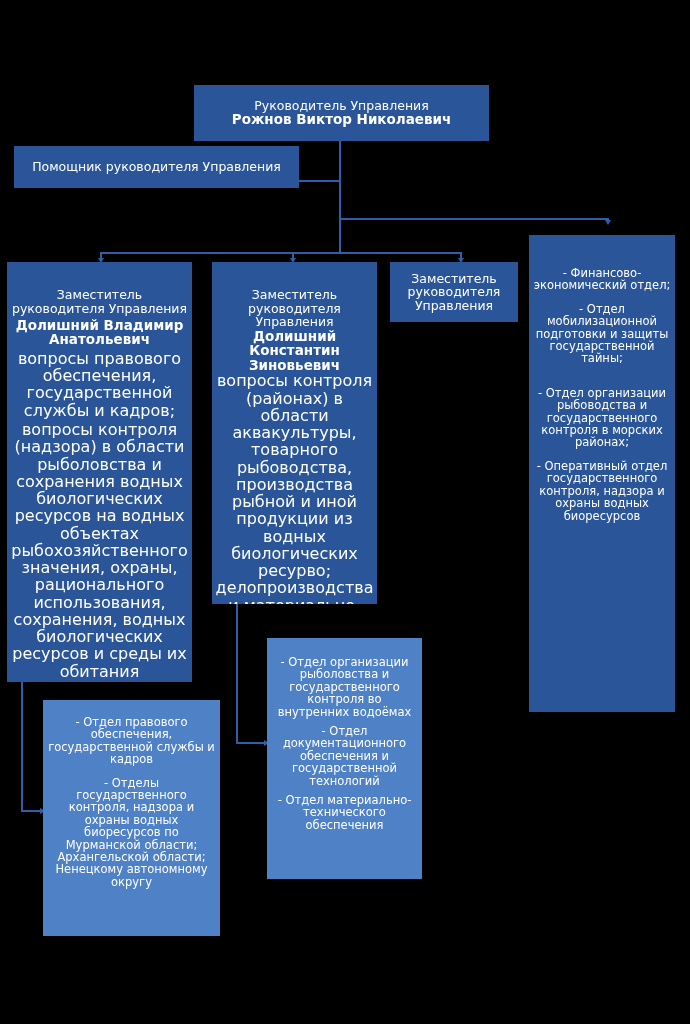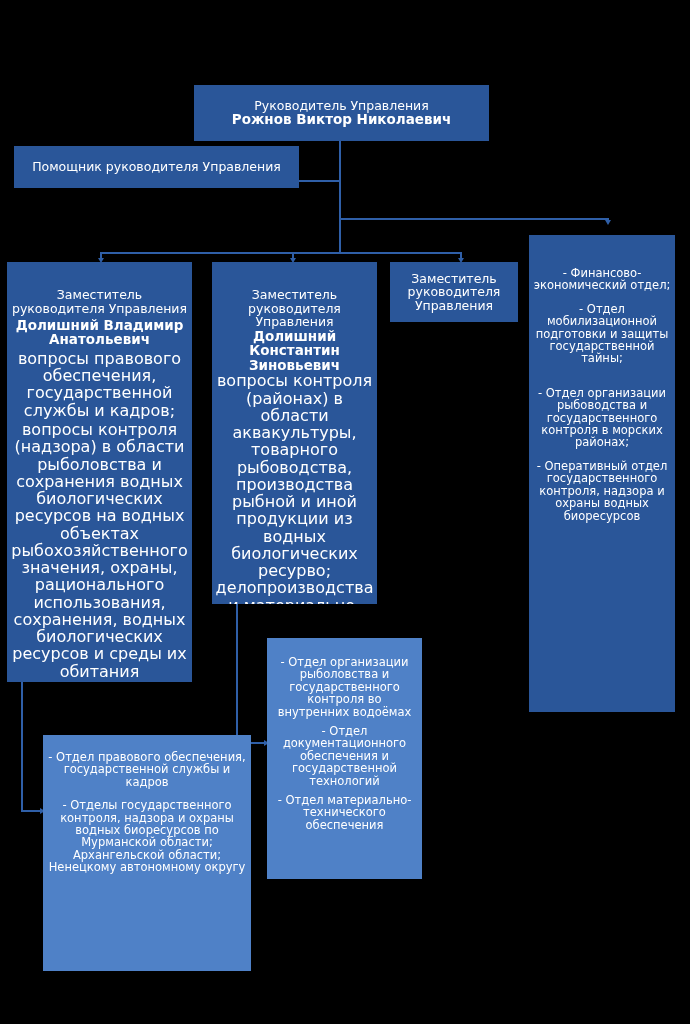--- a/index.html
+++ b/index.html
@@ -149,19 +149,19 @@
   </div>
 
   <div class="box box-light" style="left:267px; top:626px; width:155px; height:241px; justify-content:flex-start; padding-top:18px;margin-top:12px;">
     <span class="line t-small">- Отдел организации рыболовства и государственного контроля во внутренних водоёмах</span>
     <span class="gap-sm"></span>
     <span class="line t-small">- Отдел документационного обеспечения и государственной технологий</span>
     <span class="gap-sm"></span>
     <span class="line t-small">- Отдел материально-технического обеспечения</span>
   </div>
 
-  <div class="box box-light" style="left:43px; top:700px; width:208px; height:236px; justify-content:flex-start; padding-top:16px;margin-top:35px;">
+  <div class="box box-light" style="left:43px; top:700px; width:177px; height:236px; justify-content:flex-start; padding-top:16px;">
     <span class="line t-small">- Отдел правового обеспечения, государственной службы и кадров</span>
     <span class="gap-md"></span>
     <span class="line t-small">- Отделы государственного контроля, надзора и охраны водных биоресурсов по Мурманской области; Архангельской области; Ненецкому автономному округу</span>
   </div>
 
 </div>
 
 </body></html>

